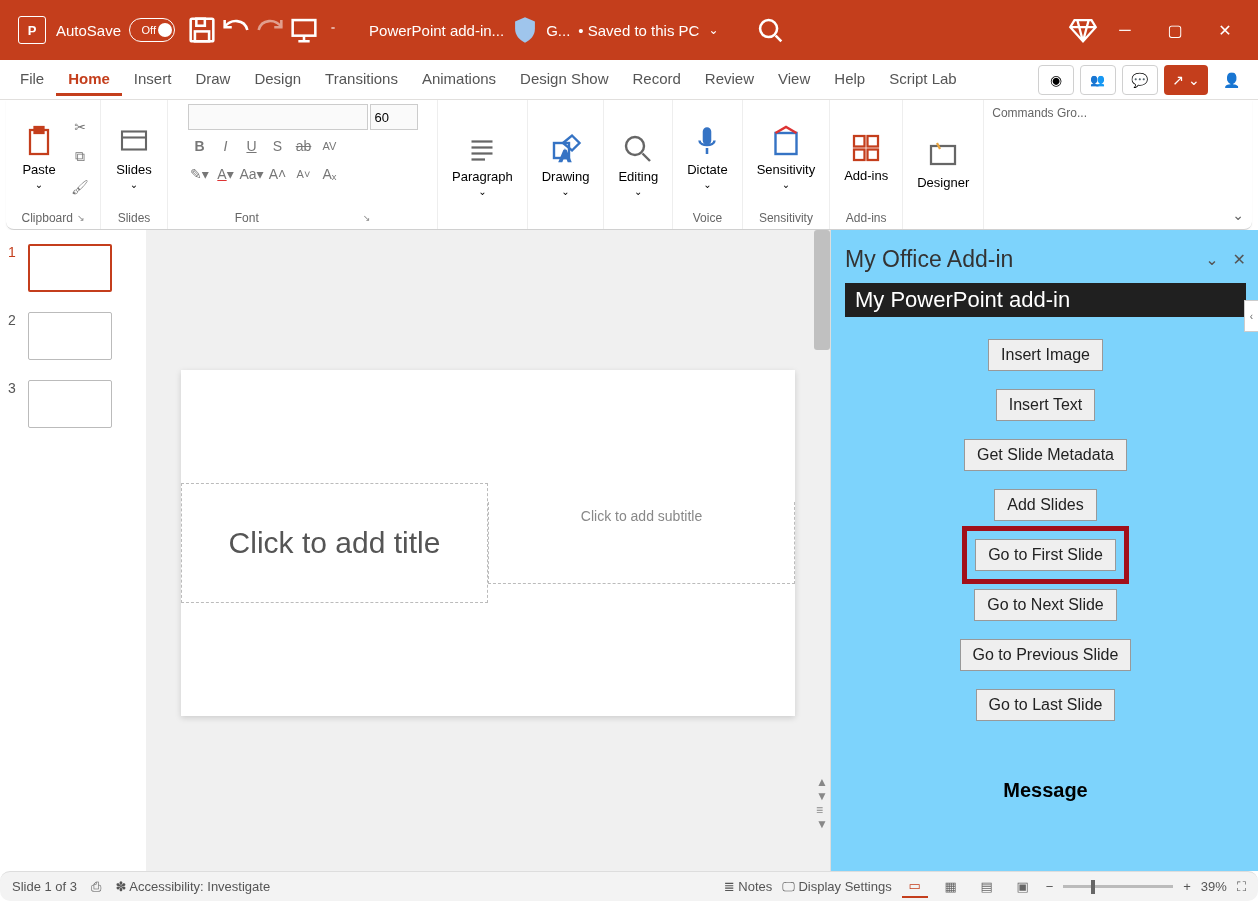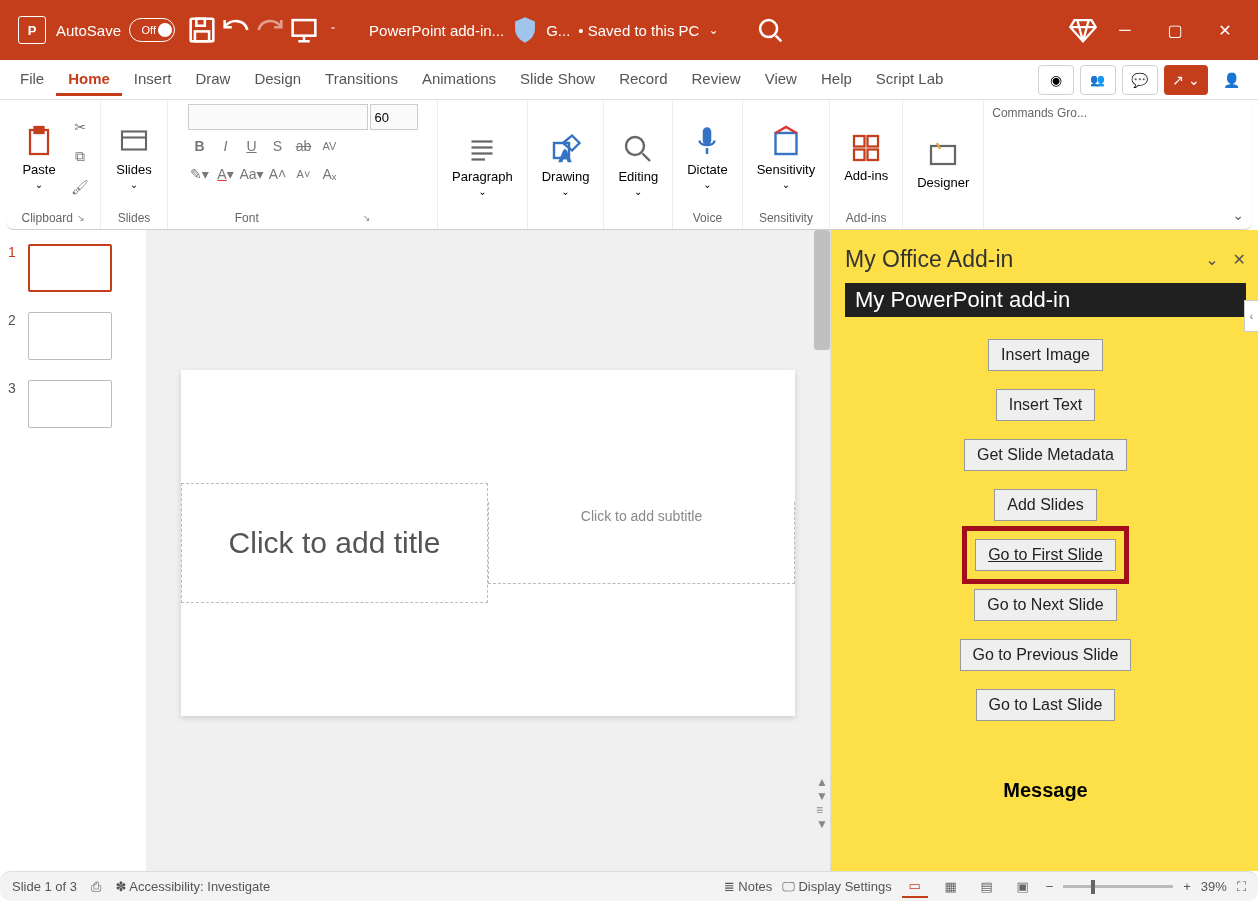--- a/index.html
+++ b/index.html
@@ -51,21 +51,21 @@
 
 .editor { flex: 1; position: relative; overflow: hidden; }
 .scroll-v { position: absolute; right: 0; top: 0; width: 16px; height: 120px; background: #c0c0c0; border-radius: 3px; }
 .slide-canvas { width: 614px; height: 346px; background: #fff; margin: 140px auto 0; box-shadow: 0 2px 6px rgba(0,0,0,0.15); display: flex; flex-direction: row; align-items: center; justify-content: center; }
 .ph { border: 1px dashed #bbb; text-align: center; color: #888; }
 .ph-title { width: 460px; height: 120px; display: flex; align-items: center; justify-content: center; font-size: 30px; color: #555; }
 .ph-sub { width: 460px; height: 82px; padding-top: 6px; font-size: 14px; color: #888; border-top: none; }
 .ed-nav { position: absolute; right: 2px; bottom: 40px; display: flex; flex-direction: column; gap: 4px; color: #888; font-size: 12px; }
 
 
-.taskpane { width: 428px; background: #fde047; border-left: 1px solid #ddd; display: flex; flex-direction: column; padding: 12px 12px 12px 14px; }
+.taskpane { width: 428px; background: #7dd3fc; border-left: 1px solid #ddd; display: flex; flex-direction: column; padding: 12px 12px 12px 14px; }
 .tp-header { display: flex; align-items: center; justify-content: space-between; font-size: 23px; color: #333; padding: 4px 0 10px; }
 .tp-hbtns { display: flex; gap: 14px; font-size: 16px; color: #555; }
 .tp-titlebar { background: #202020; color: #fff; font-size: 22px; padding: 4px 10px; }
 .tp-body { flex: 1; display: flex; flex-direction: column; align-items: center; gap: 18px; padding: 22px 0 0; position: relative; }
 .tp-btn { background: #efefef; border: 1px solid #999; padding: 6px 12px; font-size: 16px; color: #222; cursor: pointer; }
 .tp-btn.framed { outline: 5px solid #a20f1a; outline-offset: 8px; }
 .tp-msg { font-weight: bold; font-size: 20px; margin-top: 40px; }
 .tp-tab { position: absolute; right: 0; top: 70px; width: 14px; height: 32px; border: 1px solid #ccc; border-right: none; display: flex; align-items: center; justify-content: center; font-size: 10px; color: #666; background: #fff; }
 
 
@@ -144,21 +144,21 @@
 
 <div class="ribbon-tabs">
   <div id="tabs-holder" style="display: flex;">
       <div class="rtab">File</div>
       <div class="rtab active">Home</div>
       <div class="rtab">Insert</div>
       <div class="rtab">Draw</div>
       <div class="rtab">Design</div>
       <div class="rtab">Transitions</div>
       <div class="rtab">Animations</div>
-      <div class="rtab">Slide Show</div>
+      <div class="rtab">Design Show</div>
       <div class="rtab">Record</div>
       <div class="rtab">Review</div>
       <div class="rtab">View</div>
       <div class="rtab">Help</div>
       <div class="rtab">Script Lab</div>
     </div>
   <div class="rtab-right">
     <div class="rtab-iconbtn">◉</div>
     <div class="rtab-iconbtn" style="font-size:12px">👥</div>
     <div class="rtab-iconbtn">💬</div>
@@ -411,21 +411,21 @@
         <span>✕</span>
       </div>
     </div>
     <div class="tp-titlebar"><span>My PowerPoint add-in</span></div>
     <div class="tp-body" id="tp-body">
       <div class="tp-msg" style="order:99">Message</div>
     <button class="tp-btn" style="order: 0;">Insert Image</button>
         <button class="tp-btn" style="order: 1;">Insert Text</button>
         <button class="tp-btn" style="order: 2;">Get Slide Metadata</button>
         <button class="tp-btn" style="order: 3;">Add Slides</button>
-        <button class="tp-btn framed" style="order: 4; text-decoration: underline;">Go to First Slide</button>
+        <button class="tp-btn framed" style="order: 4;">Go to First Slide</button>
         <button class="tp-btn" style="order: 6;">Go to Previous Slide</button>
         <button class="tp-btn" style="order: 5;">Go to Next Slide</button>
         <button class="tp-btn" style="order: 7;">Go to Last Slide</button>
       </div>
   </div>
   <div class="tp-tab">‹</div>
 </div>
 
 <div class="statusbar">
   <span>Slide 1 of 3</span>

